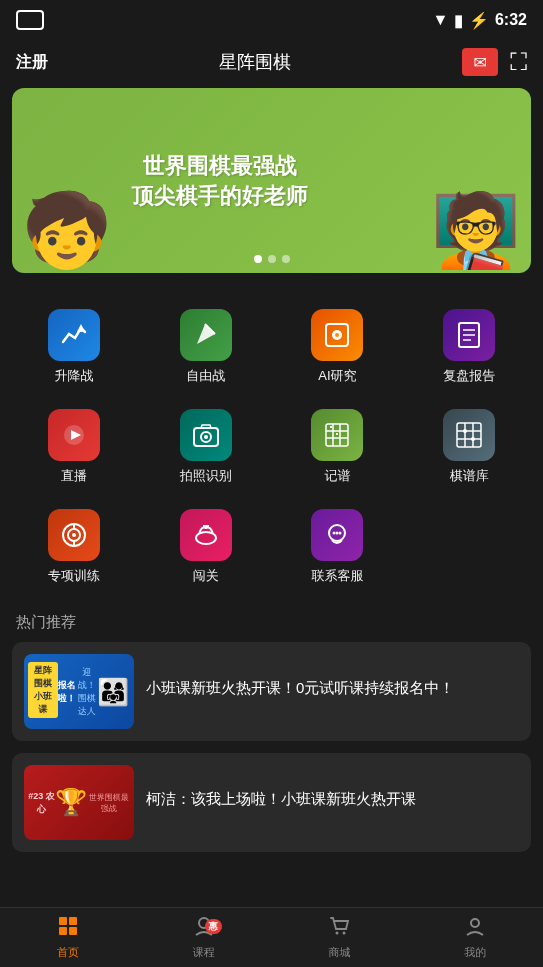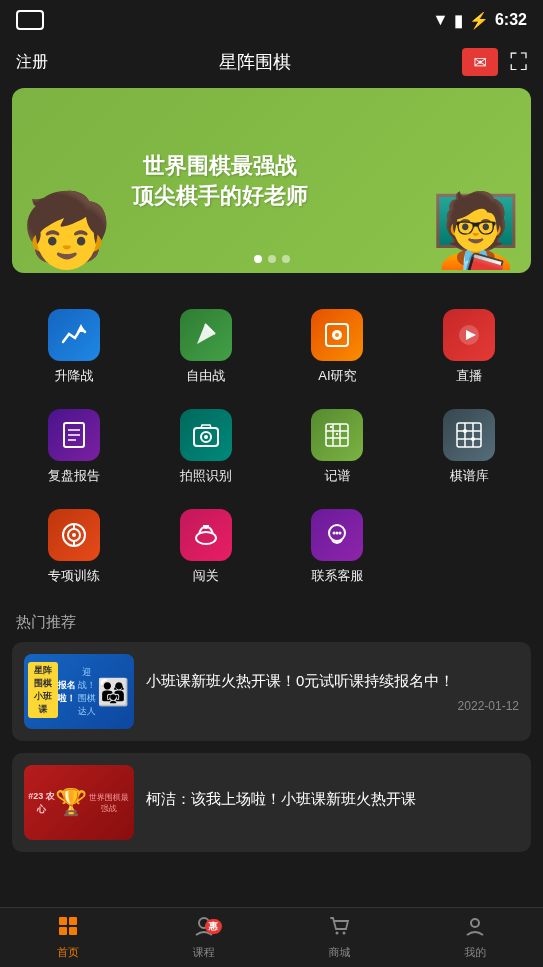--- a/index.html
+++ b/index.html
@@ -25,21 +25,21 @@
     .status-right { display: flex; align-items: center; gap: 6px; font-size: 16px; font-weight: 600; }
 
     
     .top-bar {
       background: #1a1a1a;
       display: flex;
       align-items: center;
       justify-content: space-between;
       padding: 8px 16px 12px;
     }
-    .top-bar-register { font-size: 16px; color: #fff; }
+    .top-bar-register { font-size: 16px; color: #fff; font-weight: bold; }
     .top-bar-title { font-size: 18px; color: #fff; font-weight: 500; }
     .top-bar-icons { display: flex; align-items: center; gap: 12px; }
     .envelope-icon {
       width: 36px; height: 28px;
       background: #e53935;
       border-radius: 4px;
       display: flex; align-items: center; justify-content: center;
       font-size: 16px;
     }
     .qr-icon { font-size: 24px; color: #fff; }
@@ -281,39 +281,39 @@
         <svg width="30" height="30" viewBox="0 0 30 30" fill="none">
           <rect x="4" y="4" width="22" height="22" rx="3" stroke="white" stroke-width="2" fill="none"></rect>
           <circle cx="15" cy="15" r="5" fill="white"></circle>
           <circle cx="15" cy="15" r="2" fill="#fb8c00"></circle>
         </svg>
       </div>
       <span class="grid-label">AI研究</span>
     </div>
 
     <div class="grid-item">
-      <div class="grid-icon ic-live">
-        <svg width="30" height="30" viewBox="0 0 30 30" fill="none">
-          <circle cx="15" cy="15" r="10" fill="white" opacity="0.2"></circle>
-          <polygon points="12,10 22,15 12,20" fill="white"></polygon>
-        </svg>
-      </div>
-      <span class="grid-label">直播</span>
-    </div>
-
-    <div class="grid-item">
       <div class="grid-icon ic-review">
         <svg width="30" height="30" viewBox="0 0 30 30" fill="none">
           <rect x="5" y="3" width="20" height="24" rx="2" stroke="white" stroke-width="2" fill="none"></rect>
           <line x1="9" y1="10" x2="21" y2="10" stroke="white" stroke-width="1.5"></line>
           <line x1="9" y1="15" x2="21" y2="15" stroke="white" stroke-width="1.5"></line>
           <line x1="9" y1="20" x2="17" y2="20" stroke="white" stroke-width="1.5"></line>
         </svg>
       </div>
       <span class="grid-label">复盘报告</span>
+    </div>
+
+    <div class="grid-item">
+      <div class="grid-icon ic-live">
+        <svg width="30" height="30" viewBox="0 0 30 30" fill="none">
+          <circle cx="15" cy="15" r="10" fill="white" opacity="0.2"></circle>
+          <polygon points="12,10 22,15 12,20" fill="white"></polygon>
+        </svg>
+      </div>
+      <span class="grid-label">直播</span>
     </div>
 
     <div class="grid-item">
       <div class="grid-icon ic-photo">
         <svg width="30" height="30" viewBox="0 0 30 30" fill="none">
           <rect x="3" y="8" width="24" height="18" rx="3" stroke="white" stroke-width="2" fill="none"></rect>
           <circle cx="15" cy="17" r="5" stroke="white" stroke-width="2" fill="none"></circle>
           <circle cx="15" cy="17" r="2" fill="white"></circle>
           <path d="M10,8 L11,5 L19,5 L20,8" stroke="white" stroke-width="1.5" fill="none"></path>
         </svg>
@@ -398,21 +398,20 @@
     <div class="news-thumb">
       <div class="news-thumb-inner thumb1">
         <div style="background:#fdd835;color:#333;font-size:9px;font-weight:700;border-radius:3px;padding:2px 4px;margin-bottom:3px;">星阵围棋小班课</div>
         <div style="color:#fff;font-size:9px;font-weight:700;">报名啦！</div>
         <div style="font-size:9px;color:#90caf9;">迎战！围棋达人</div>
         <div style="font-size:26px;margin-top:2px;">👨‍👩‍👧</div>
       </div>
     </div>
     <div class="news-content">
       <div class="news-title">小班课新班火热开课！0元试听课持续报名中！</div>
-      <div class="news-date">2022-01-12</div>
     </div>
   </div>
 
   <div class="news-card">
     <div class="news-thumb">
       <div class="news-thumb-inner thumb2">
         <div style="font-size:9px;color:#ffcdd2;font-weight:700;">#23 农心</div>
         <div style="font-size:26px;">🏆</div>
         <div style="font-size:8px;color:#ef9a9a;">世界围棋最强战</div>
       </div>

